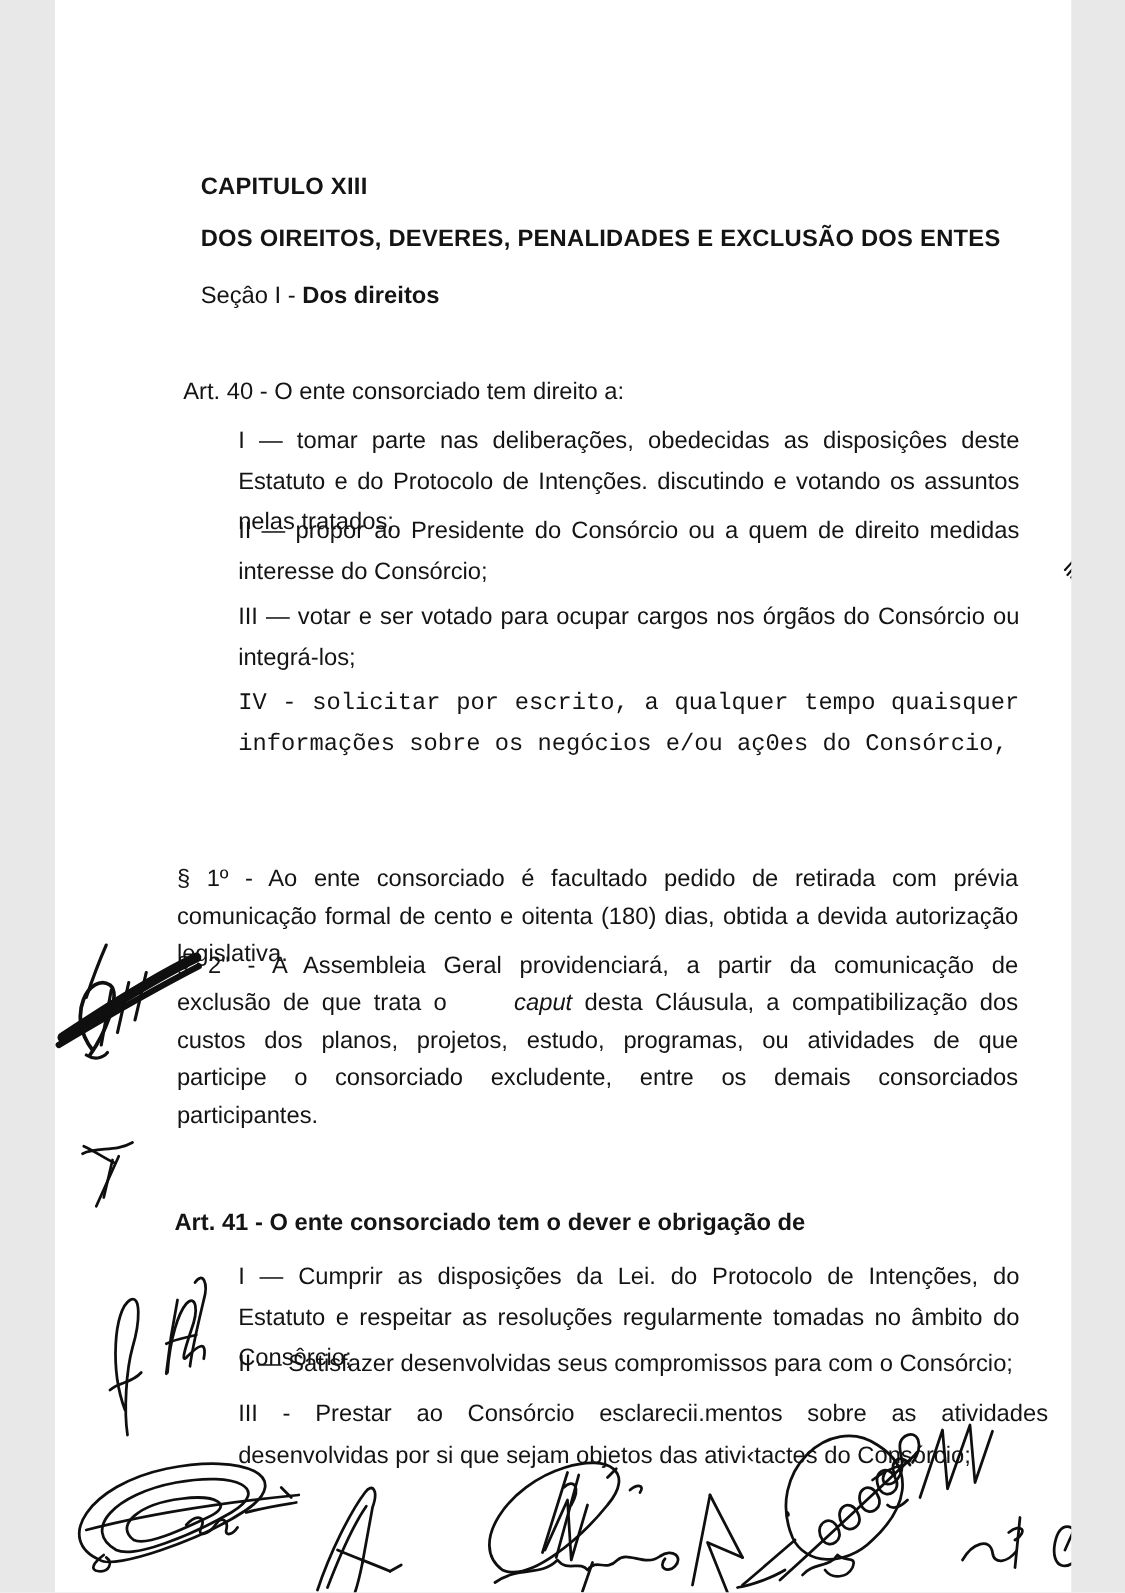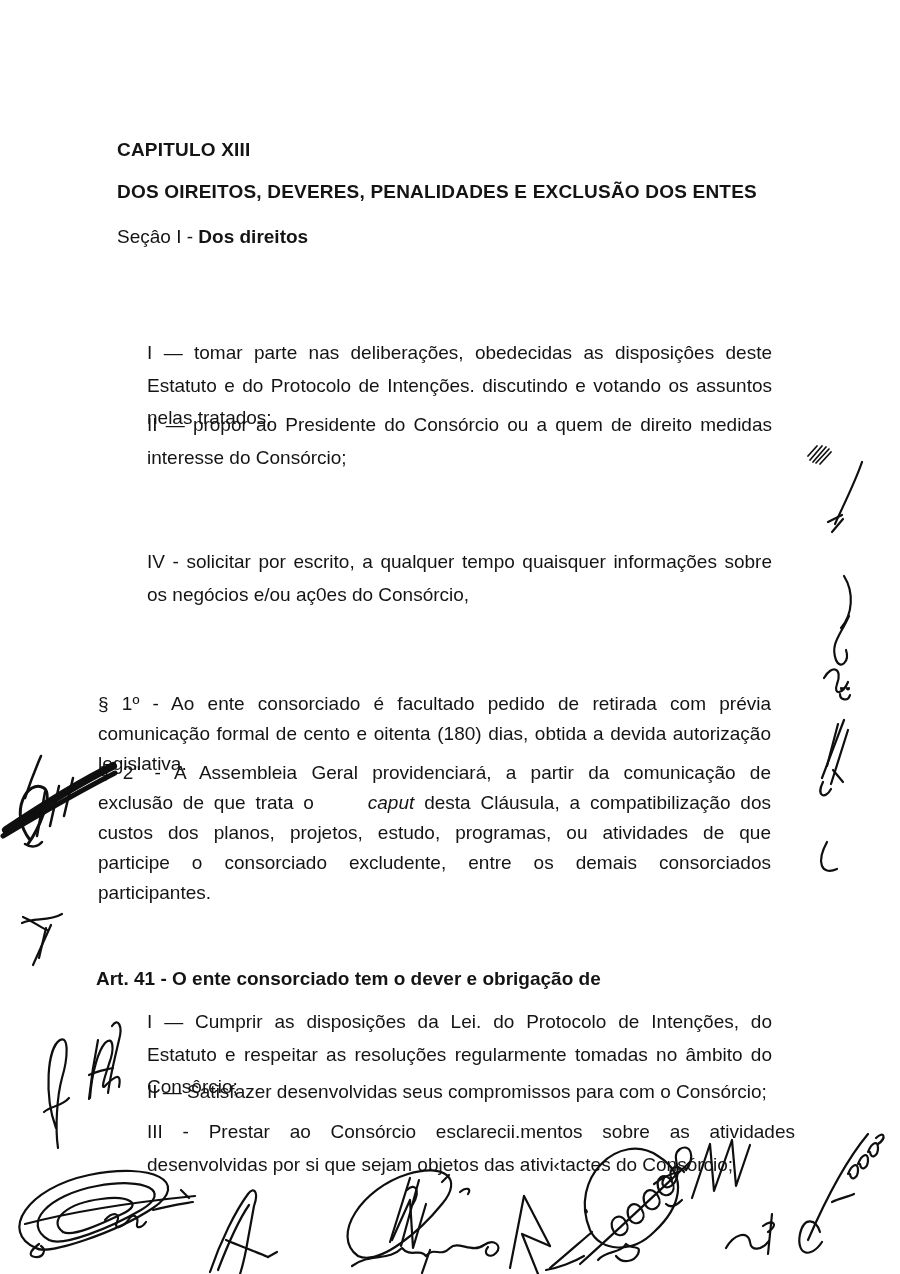--- a/index.html
+++ b/index.html
@@ -1,18 +1,18 @@
 <!DOCTYPE html>
 <html><head>
 <meta charset="utf-8">
 <style>
   html,body{margin:0;padding:0;background:#e8e8e8;}
   .page{
     position:relative;
-    width:900px;height:1274px;
+    width:813px;height:1274px;
     margin:0 auto;
     background:#ffffff;
     overflow:hidden;
     font-family:"Liberation Sans","DejaVu Sans",sans-serif;
     color:#141414;
   }
   .abs{position:absolute;}
   .h{font-weight:bold;font-size:19px;letter-spacing:0.2px;white-space:nowrap;}
   .body-line{font-size:19px;line-height:31px;}
   .item{font-size:19px;line-height:32.5px;text-align:justify;}
@@ -30,24 +30,26 @@
 <body>
 
 <div class="page">
 
   <div class="abs h" style="left:117px;top:139px;">CAPITULO XIII</div>
 
   <div class="abs h" style="left:117px;top:181px;">DOS OIREITOS, DEVERES, PENALIDADES E EXCLUSÃO DOS ENTES</div>
 
   <div class="abs body-line" style="left:117px;top:221px;"><span>Seçâo I - </span><span class="b">Dos direitos</span></div>
 
+  <div class="abs body-line" style="left:103px;top:298px;">Art. 40 - O ente consorciado tem direito a:</div>
 
   <div class="abs item" style="left:147px;top:409px;width:625px;">II — propor ao Presidente do Consórcio ou a quem de direito medidas interesse do Consórcio;</div>
   <div class="abs item" style="left:147px;top:337px;width:625px;">I — tomar parte nas deliberações, obedecidas as disposiçôes deste Estatuto e do Protocolo de Intenções. discutindo e votando os assuntos nelas tratados;</div>
-  <div class="abs item" style="left:147px;top:546px;width:625px;">IV - solicitar por escrito, a qualquer tempo quaisquer informações sobre os negócios e/ou aç0es do Consórcio,</div>
+  <div class="abs item" style="left:147px;top:478px;width:625px;">III — votar e ser votado para ocupar cargos nos órgãos do Consórcio ou integrá-los;</div>
+  <div class="abs item" style="left:147px;top:546px;width:625px;font-family:Liberation Mono, monospace;">IV - solicitar por escrito, a qualquer tempo quaisquer informações sobre os negócios e/ou aç0es do Consórcio,</div>
 
   <div class="abs par" style="left:98px;top:689px;width:673px;">§ 1º - Ao ente consorciado é facultado pedido de retirada com prévia comunicação formal de cento e oitenta (180) dias, obtida a devida autorização legislativa.</div>
 
   <div class="abs par par2-wordspace" style="left:98px;top:758px;width:673px;"><span>§ 2" - A Assembleia Geral providenciará, a partir da comunicação de exclusão de que trata o </span><span class="it">caput</span><span> desta Cláusula, a compatibilização dos custos dos planos, projetos, estudo, programas, ou atividades de que participe o consorciado excludente, entre os demais consorciados participantes.</span></div>
 
 
   <div class="abs body-line" style="left:96px;top:963px;font-weight:bold;">Art. 41 - O ente consorciado tem o dever e obrigação de</div>
 
   <div class="abs item" style="left:147px;top:1006px;width:625px;">I — Cumprir as disposições da Lei. do Protocolo de Intenções, do Estatuto e respeitar as resoluções regularmente tomadas no âmbito do Consôrcio;</div>
   <div class="abs item" style="left:147px;top:1076px;width:625px;">II — Satisfazer desenvolvidas seus compromissos para com o Consórcio;</div>

